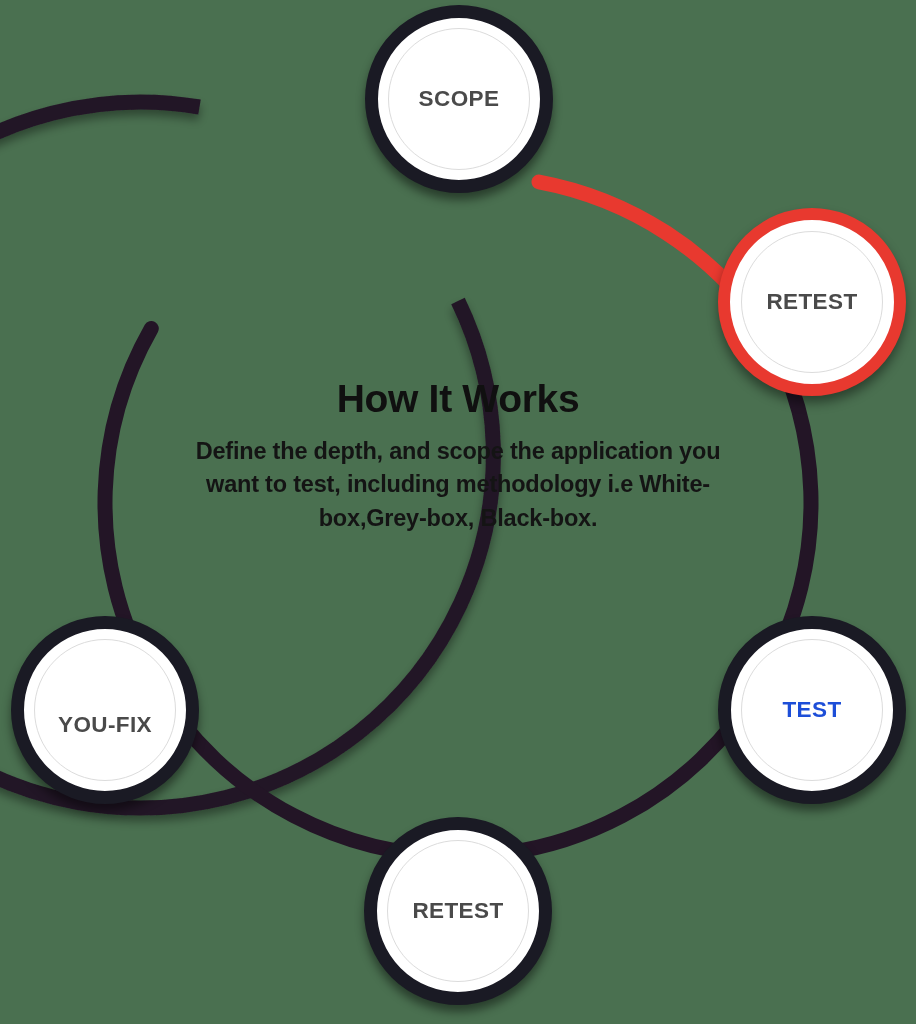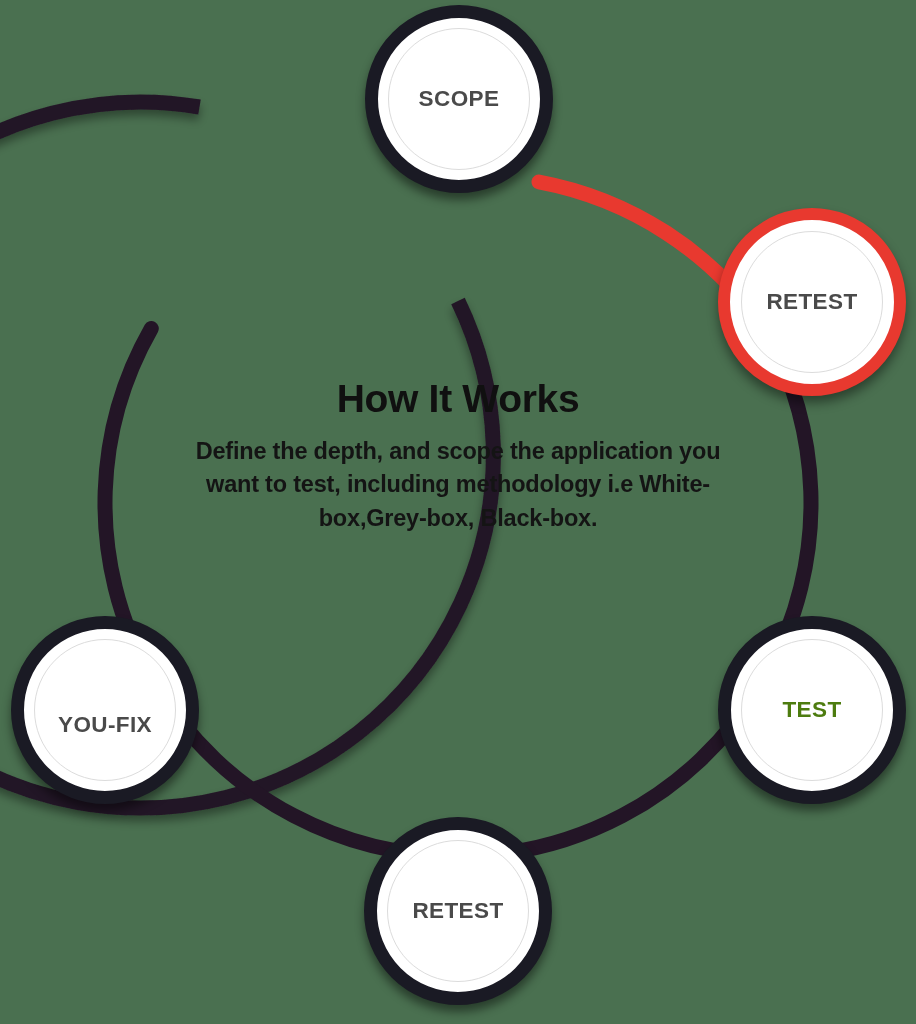--- a/index.html
+++ b/index.html
@@ -140,21 +140,21 @@
     <span class="node-label" style="color: rgb(74, 74, 74);">SCOPE</span>
   </div>
 
   <div class="node active node-scope" style="border-color: rgb(232, 57, 47);">
     <span class="node-inner-ring"></span>
     <span class="node-label" style="color: rgb(74, 74, 74);">RETEST</span>
   </div>
 
   <div class="node dark node-test">
     <span class="node-inner-ring"></span>
-    <span class="node-label" style="color: #4d7c0f;">TEST</span>
+    <span class="node-label" style="color: #1d4ed8;">TEST</span>
   </div>
 
   <div class="node dark node-report">
     <span class="node-inner-ring"></span>
     <span class="node-label" style="color: rgb(74, 74, 74);">RETEST</span>
   </div>
 
   <div class="node dark node-youfix">
     <span class="node-inner-ring"></span>
     <span class="node-label" style="color: rgb(74, 74, 74); margin-top: 29px;">YOU-FIX</span>

